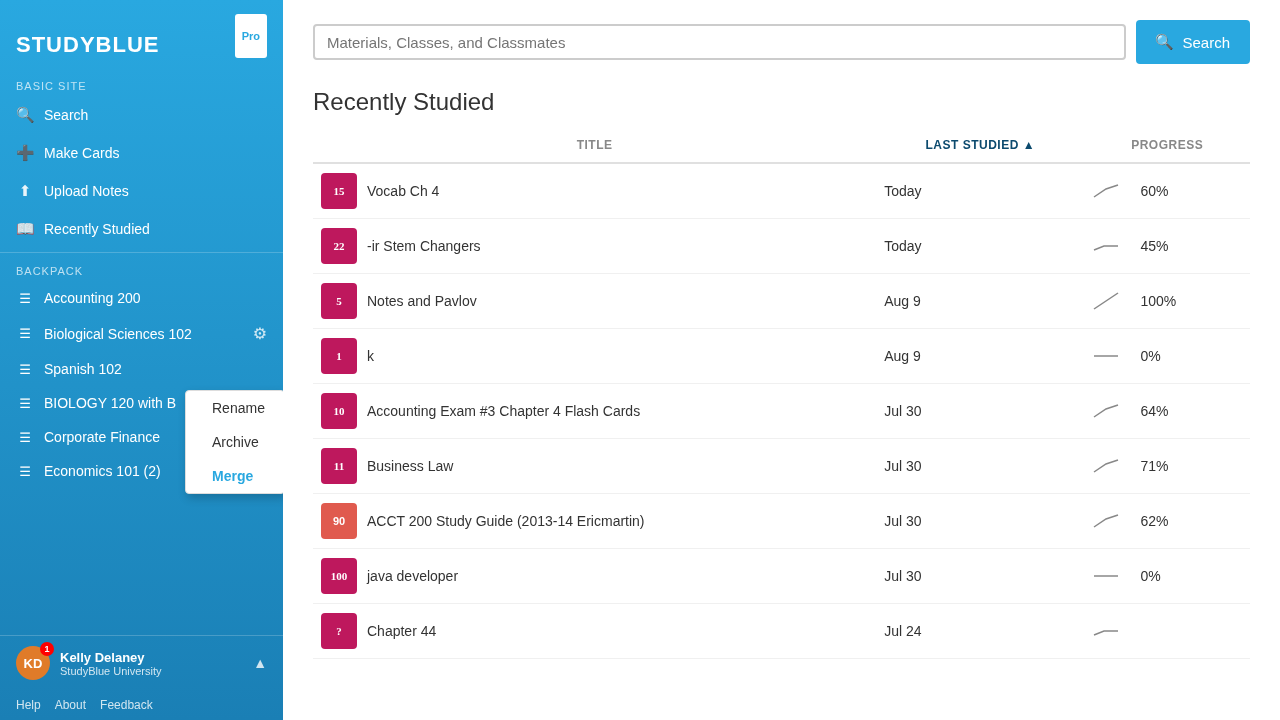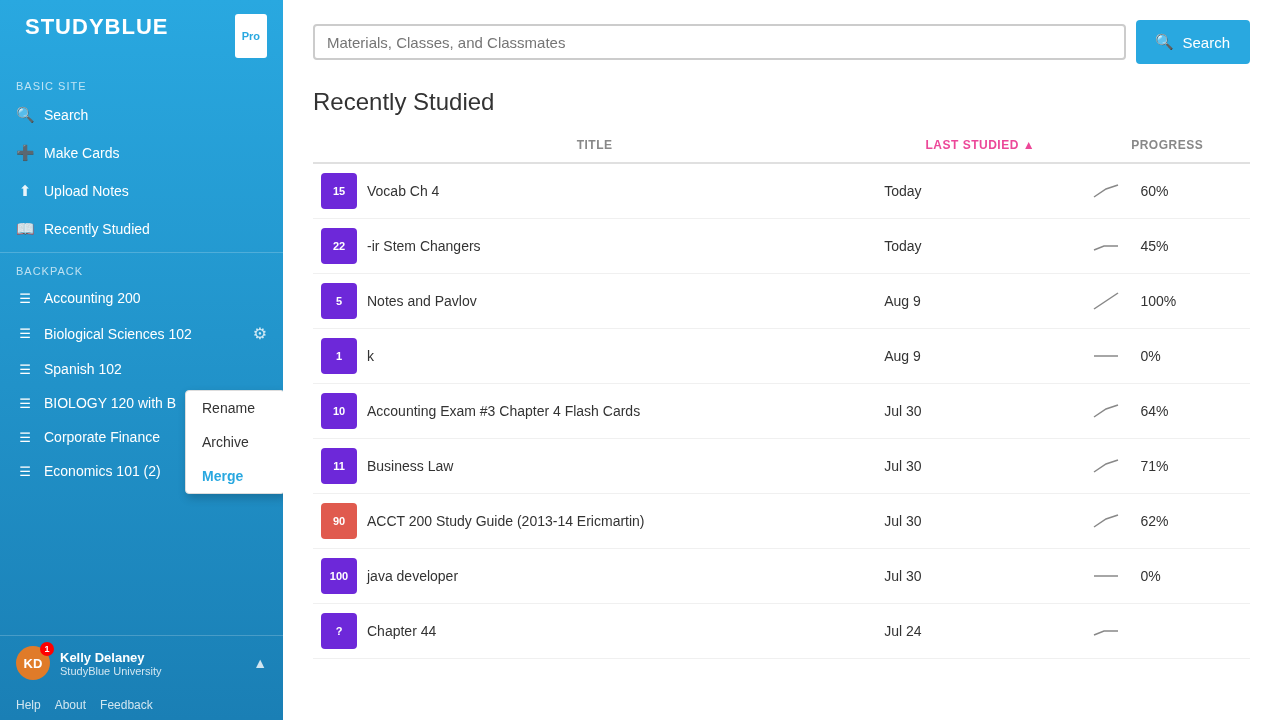--- a/index.html
+++ b/index.html
@@ -13,23 +13,22 @@
       color: white;
       display: flex;
       flex-direction: column;
       height: 720px;
       overflow: hidden;
       position: relative;
     }
     #sidebar-header {
       padding: 14px 16px;
       display: flex;
-      align-items: flex-start;
+      align-items: flex-end;
       justify-content: space-between;
-      margin-left: 9px;
     }
     #logo {
       font-size: 22px;
       font-weight: bold;
       color: white;
       letter-spacing: 1px;
     }
     #pro-badge {
       background: #fff;
       color: #29a8e0;
@@ -92,20 +91,21 @@
     #context-menu {
       position: absolute;
       left: 185px;
       top: 390px;
       background: white;
       border: 1px solid #ddd;
       border-radius: 4px;
       box-shadow: 2px 4px 10px rgba(0,0,0,0.2);
       z-index: 100;
       width: 100px;
+      padding-left: 10px;
     }
     .context-menu-item {
       padding: 9px 16px;
       font-size: 14px;
       color: #333;
       cursor: pointer;
     }
     .context-menu-item.active { color: #29a8e0; font-weight: bold; }
 
     
@@ -216,41 +216,41 @@
     }
     #table th {
       text-align: center;
       padding: 6px 8px 10px 8px;
       font-size: 12px;
       color: #888;
       font-weight: bold;
       letter-spacing: 0.5px;
       text-transform: uppercase;
     }
-    #table th.sort-active { color: #ec4899; }
+    #table th.sort-active { color: #0c4a6e; }
     #table td {
       padding: 9px 8px;
       border-bottom: 1px solid #f0f0f0;
       font-size: 14px;
       color: #333;
       vertical-align: middle;
     }
     .card-thumb {
       width: 36px;
       height: 36px;
       border-radius: 4px;
       display: flex;
       align-items: center;
       justify-content: center;
       font-size: 11px;
       font-weight: bold;
       color: white;
       margin-right: 10px;
     }
-    .card-green { background: #6d28d9; }
+    .card-green { background: #be185d; font-family: Liberation Serif, serif; }
     .card-red { background: #e05a4e; }
     .title-cell {
       display: flex;
       align-items: center;
     }
     .progress-cell {
       display: flex;
       align-items: center;
       gap: 20px;
       white-space: nowrap;

